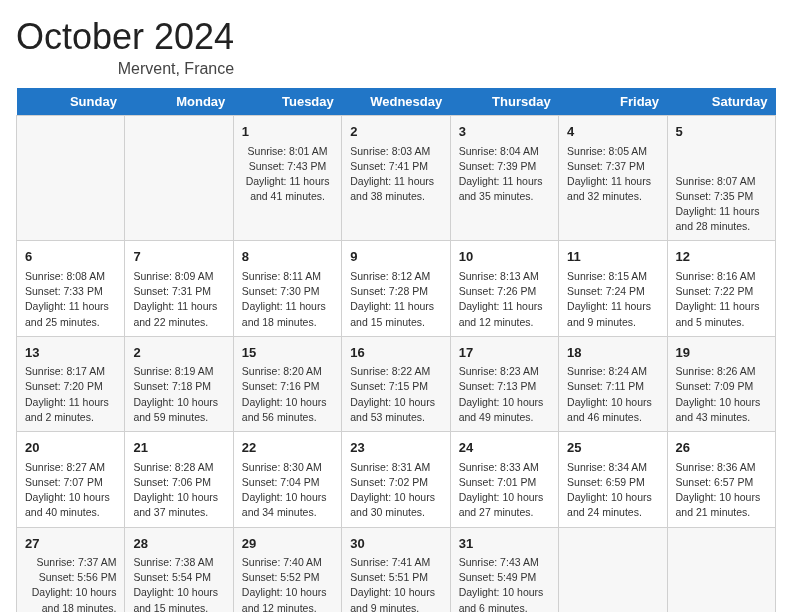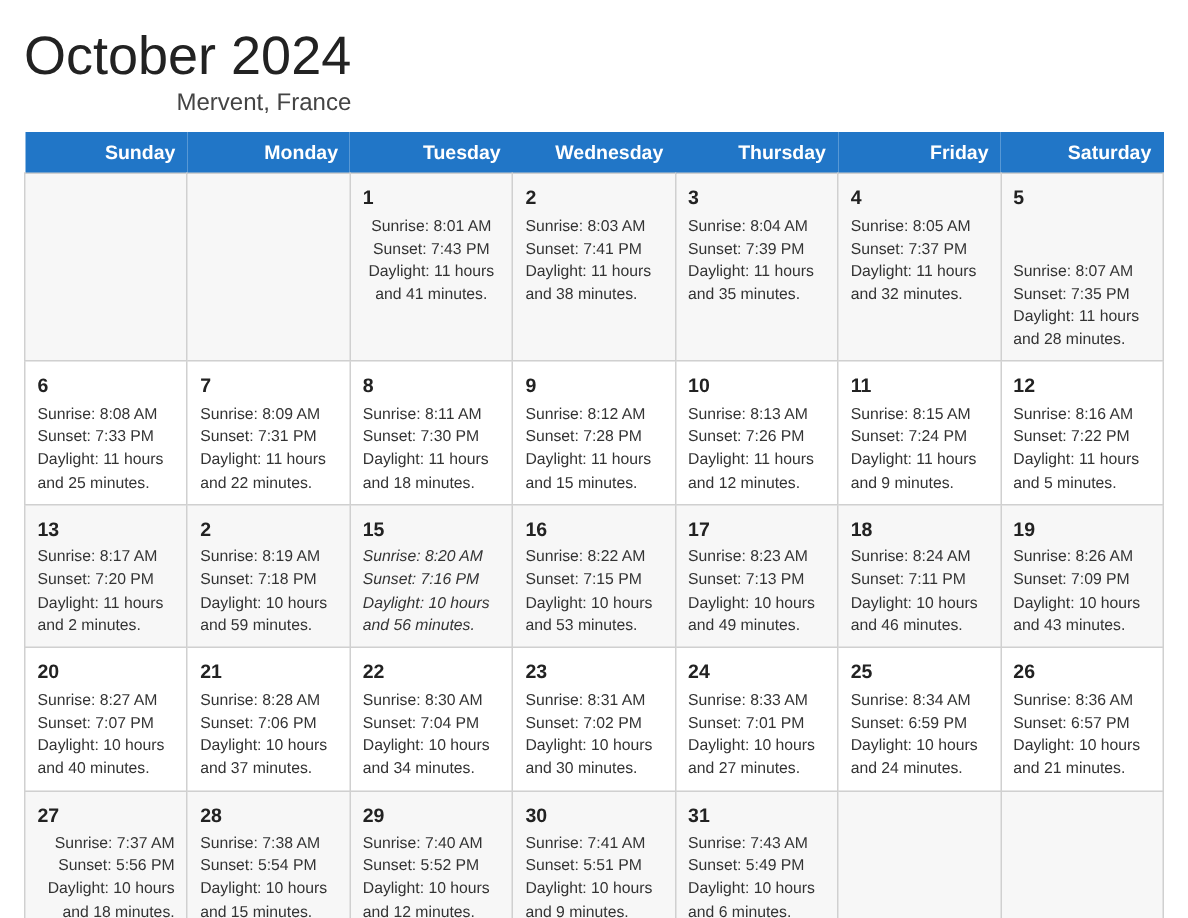--- a/index.html
+++ b/index.html
@@ -186,21 +186,21 @@
 Daylight: 11 hours and 2 minutes.</div>
         </td>
         <td>
           <span class="day-number">2</span>
           <div class="day-info" style="white-space: pre-line;">Sunrise: 8:19 AM
 Sunset: 7:18 PM
 Daylight: 10 hours and 59 minutes.</div>
         </td>
         <td>
           <span class="day-number">15</span>
-          <div class="day-info" style="white-space: pre-line; font-style: italic;">Sunrise: 8:20 AM
+          <div class="day-info" style="white-space: pre-line;">Sunrise: 8:20 AM
 Sunset: 7:16 PM
 Daylight: 10 hours and 56 minutes.</div>
         </td>
         <td>
           <span class="day-number">16</span>
           <div class="day-info" style="white-space: pre-line;">Sunrise: 8:22 AM
 Sunset: 7:15 PM
 Daylight: 10 hours and 53 minutes.</div>
         </td>
         <td>

